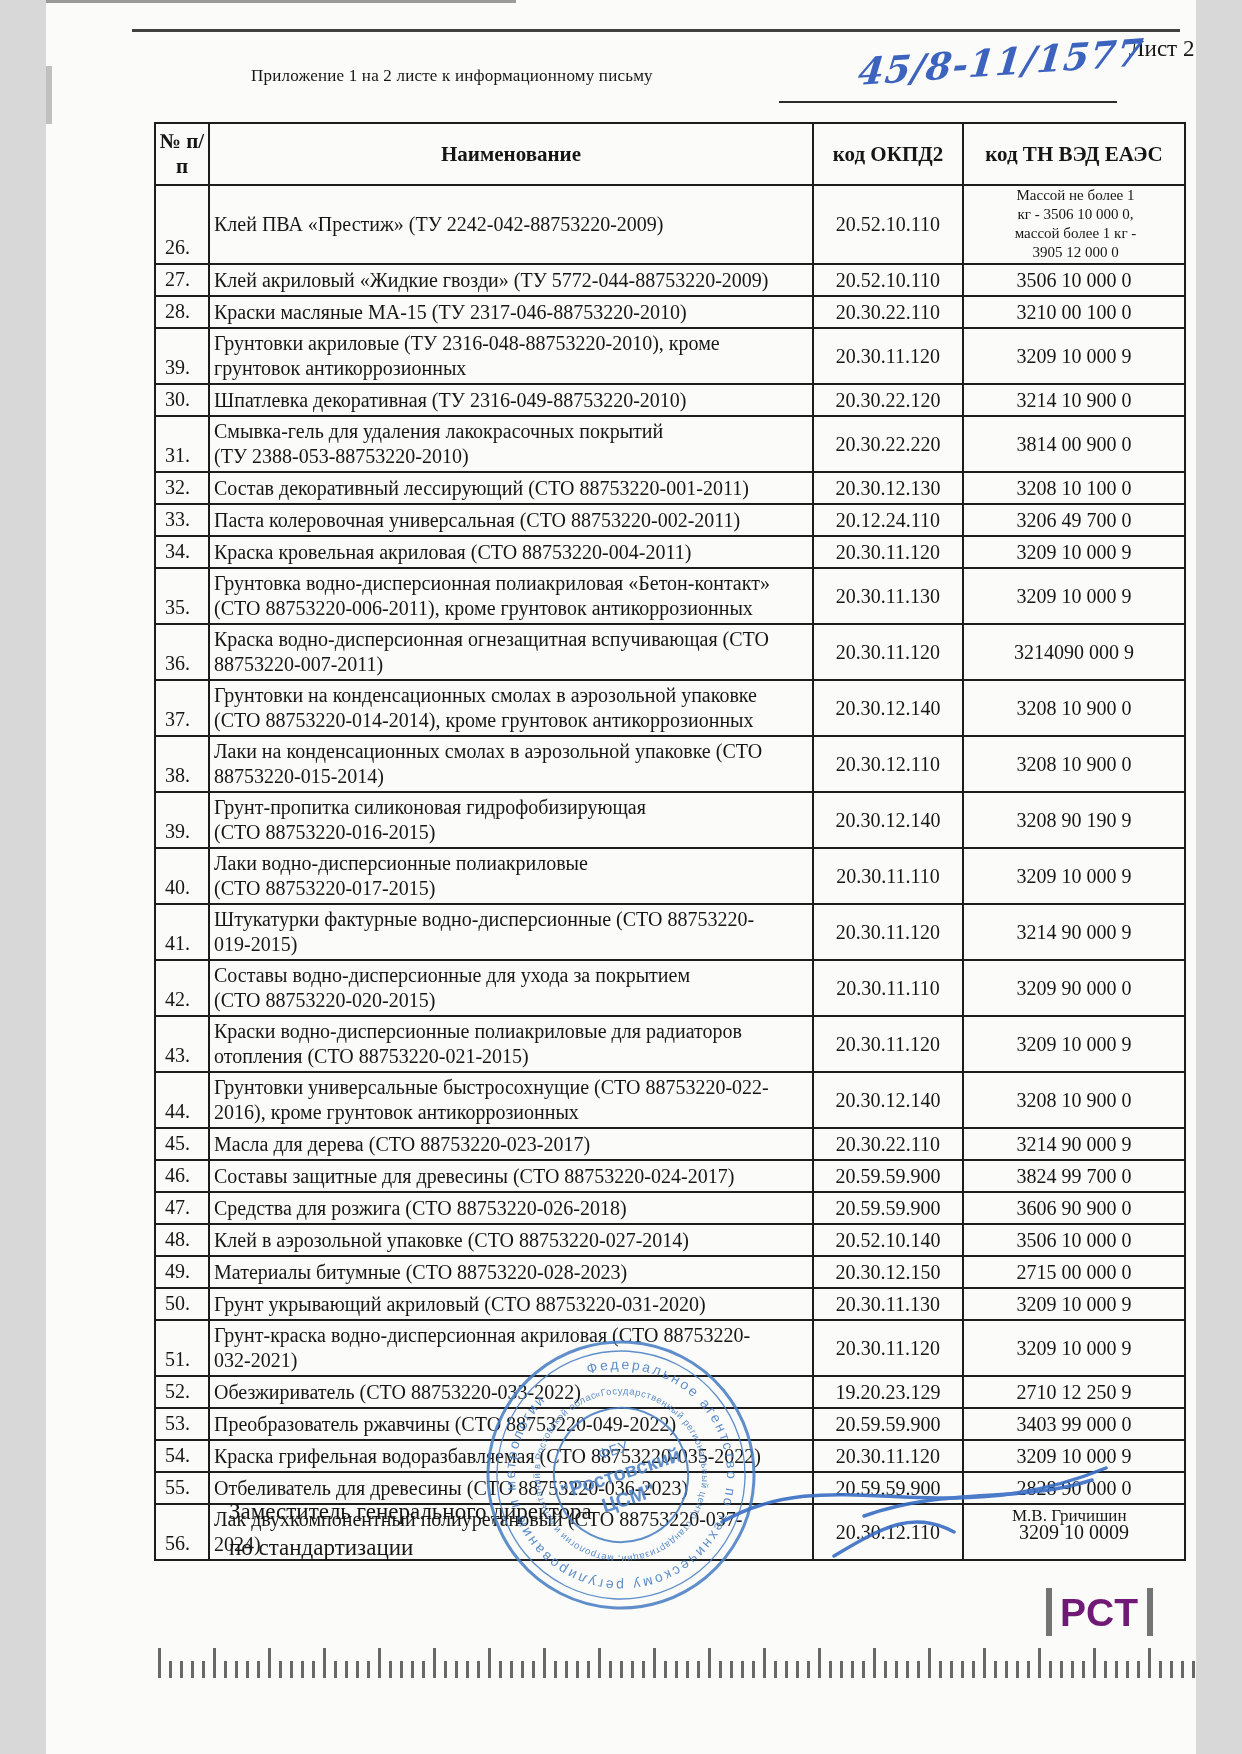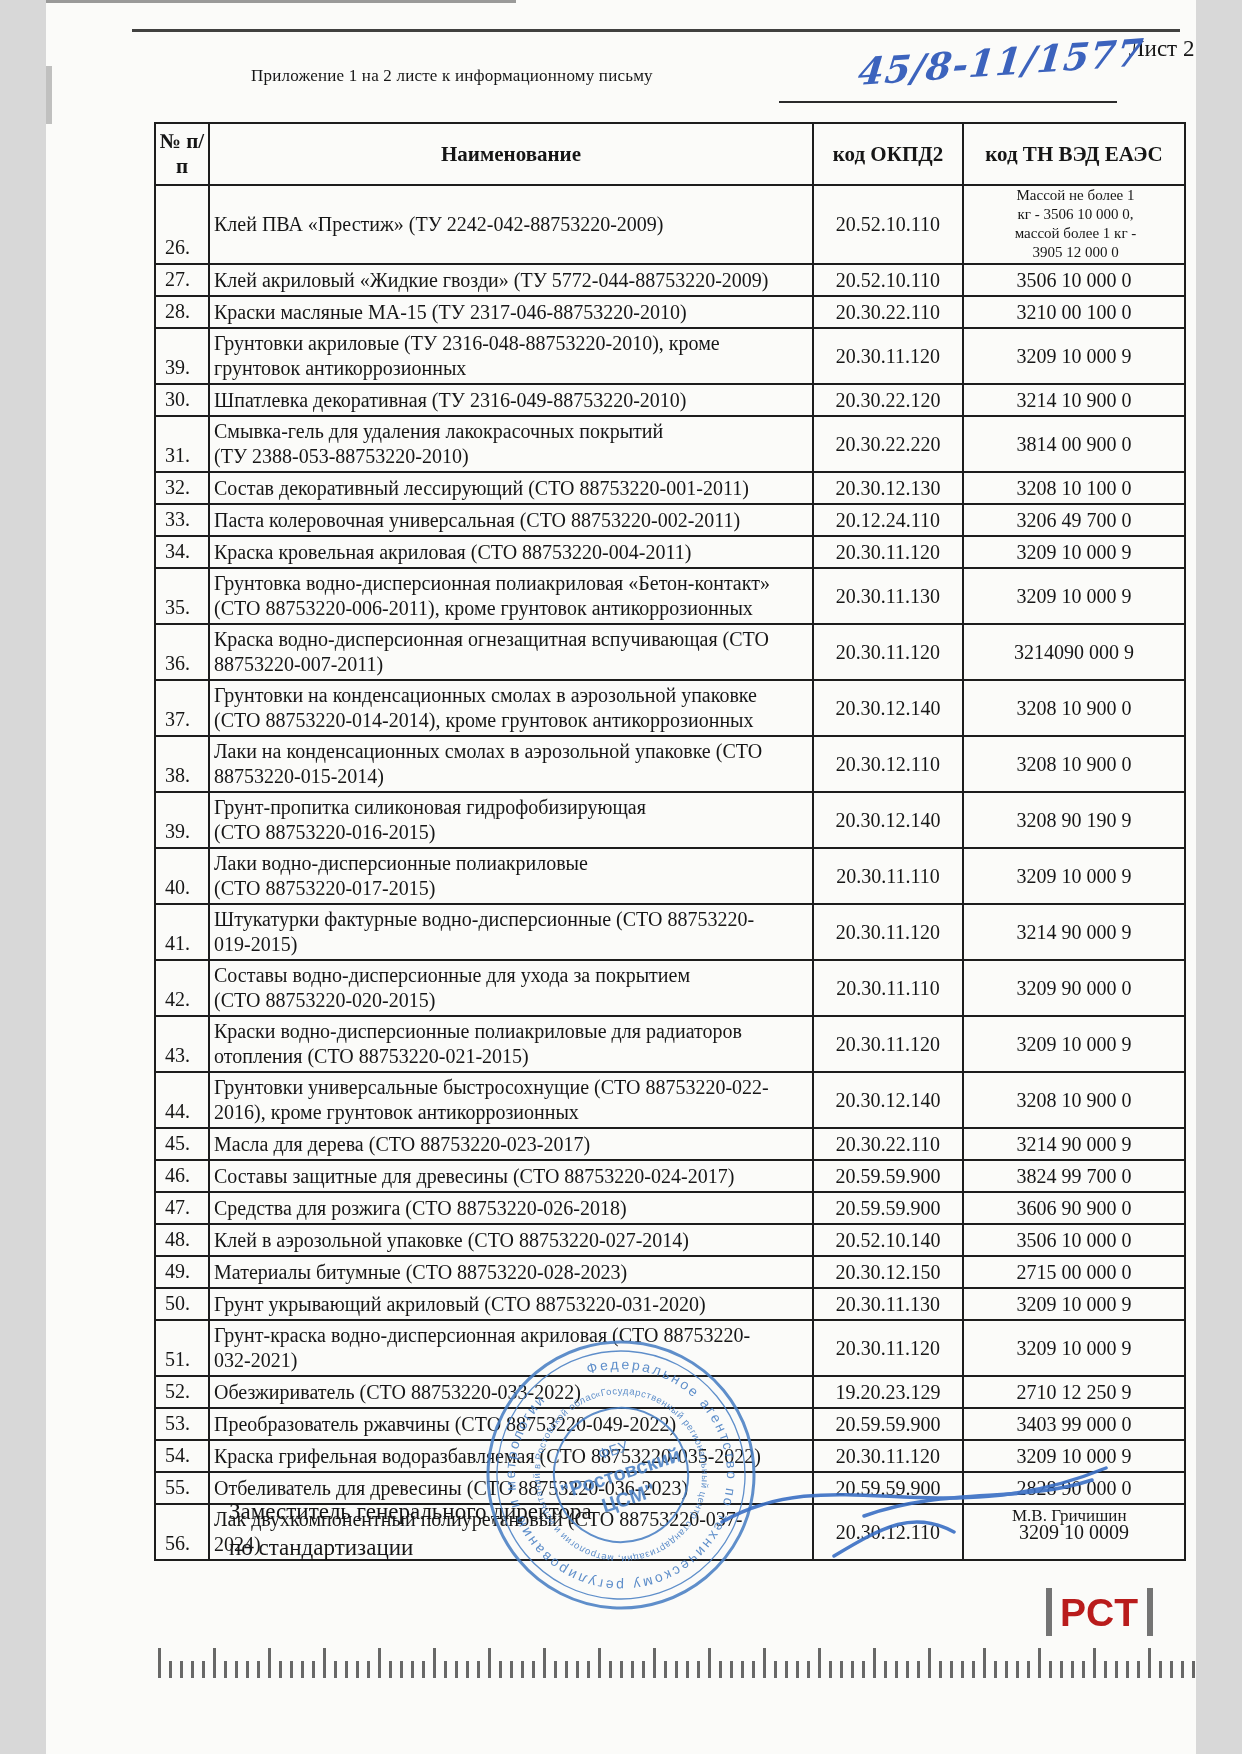--- a/index.html
+++ b/index.html
@@ -45,21 +45,21 @@
 
   .sign-title{position:absolute;top:1494px;left:183px;font-size:23px;line-height:1.55;white-space:pre-line;}
   .signer-name{position:absolute;top:1506px;left:966px;font-size:17px;}
   .executor-block{position:absolute;top:1582px;left:112px;font-size:20px;line-height:1.5;white-space:pre-line;}
 
   .stamp{position:absolute;top:1332px;left:432px;width:286px;height:286px;opacity:.88;}
   .signature-svg{position:absolute;top:1440px;left:668px;width:408px;height:140px;}
 
   .rst-logo{position:absolute;top:1588px;left:1000px;display:flex;align-items:center;gap:8px;}
   .rst-logo .bar{width:6px;height:48px;background:#747474;}
-  .rst-logo .txt{font-family:"Liberation Sans",sans-serif;font-weight:bold;font-size:39px;color:#b91c1c;letter-spacing:1px;line-height:1;}
+  .rst-logo .txt{font-family:"Liberation Sans",sans-serif;font-weight:bold;font-size:39px;color:#701a75;letter-spacing:1px;line-height:1;}
 
   .ruler{position:absolute;top:1644px;left:112px;width:1080px;height:34px;display:flex;align-items:flex-end;}
   .ruler .tick{width:3px;height:17px;background:#4e4e4e;opacity:.85;margin-right:8px;flex:0 0 auto;}
   .ruler .tick.tall{height:30px;}
 </style>
 </head>
 <body>
 
 <div class="page">
 

